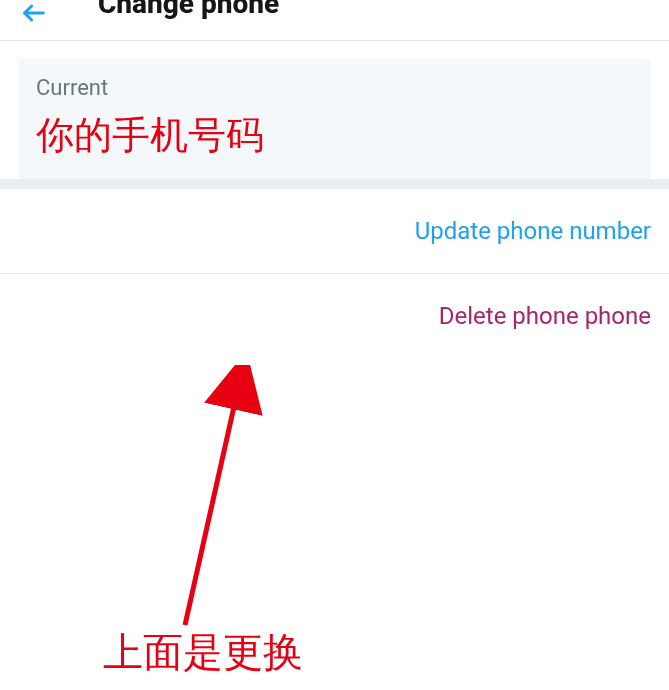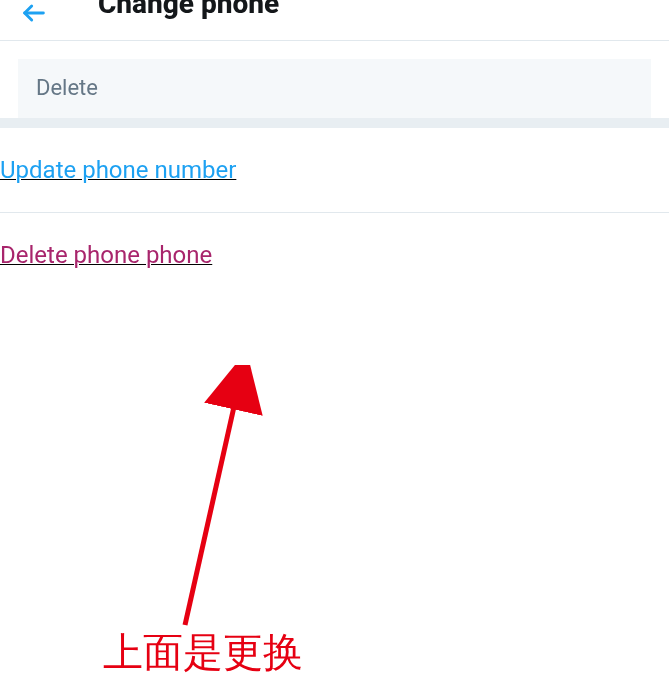--- a/index.html
+++ b/index.html
@@ -55,23 +55,22 @@
       font-size: 22px;
       font-weight: 400;
     }
     .phone-value {
       color: #e60012;
       font-size: 38px;
       font-family: "SimSun", "宋体", serif;
       margin-top: 10px;
     }
     .action-row {
-      text-align: left;
-      padding: 28px 0;
-      text-decoration: underline;
+      text-align: right;
+      padding: 28px 18px;
     }
     .update-link {
       color: #1da1f2;
       font-size: 24px;
       font-weight: 400;
       cursor: pointer;
     }
     .delete-link {
       color: #a8256c;
       font-size: 24px;
@@ -103,21 +102,22 @@
       <line x1="20" y1="12" x2="4" y2="12"></line>
       <polyline points="10 18 4 12 10 6"></polyline>
     </svg>
   </div>
   <div class="title">Change phone</div>
 </div>
 
 <div class="divider"></div>
 
 <div class="current-section">
-  <div class="current-label">Delete</div>
+  <div class="current-label">Current</div>
+  <div class="phone-value">你的手机号码</div>
 </div>
 
 <div class="thick-divider"></div>
 
 <div class="action-row">
   <span class="update-link">Update phone number</span>
 </div>
 
 <div class="divider"></div>
 

